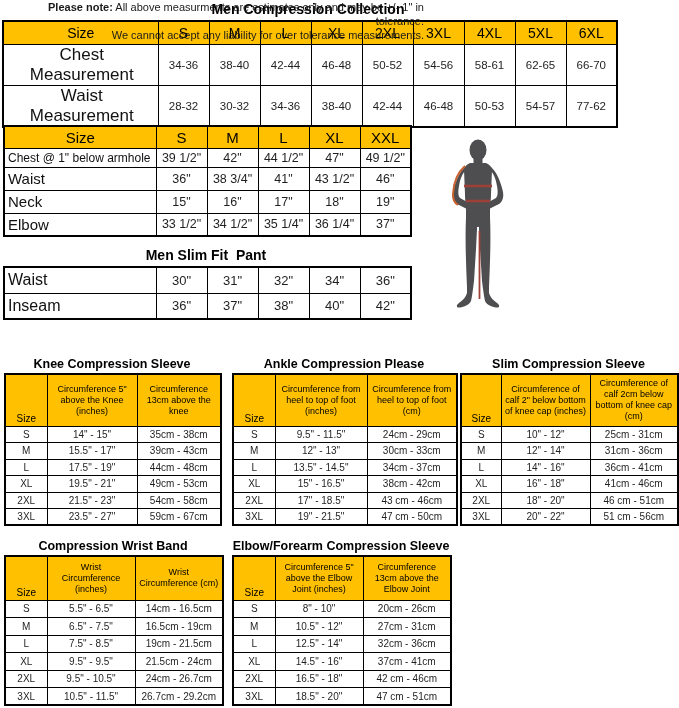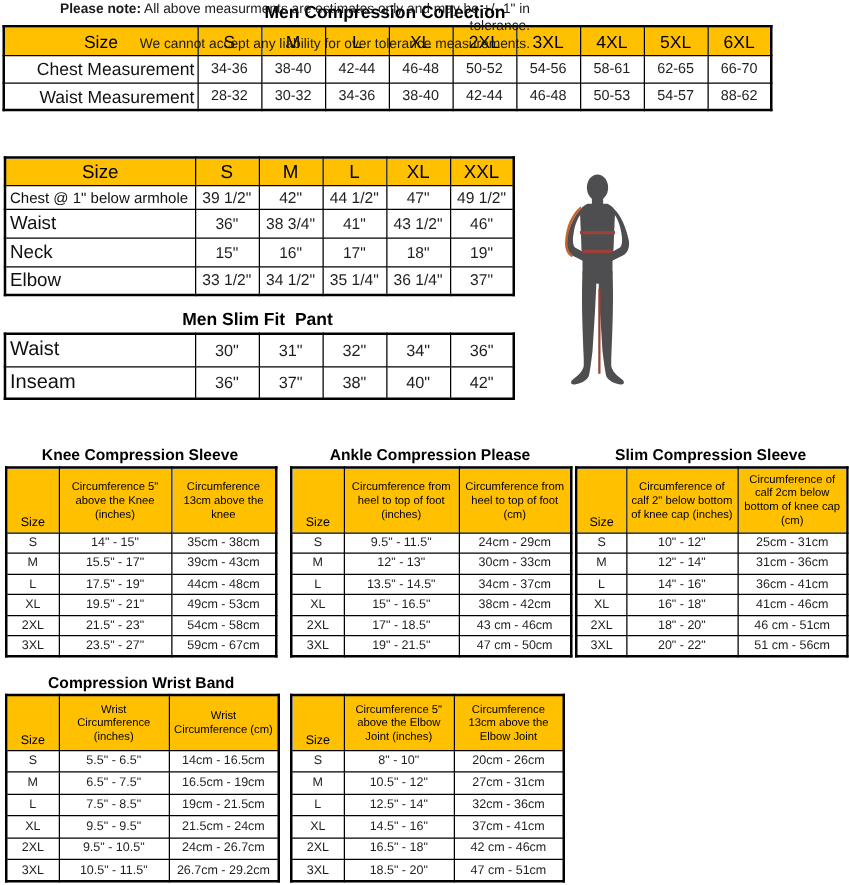--- a/index.html
+++ b/index.html
@@ -19,21 +19,21 @@
   .small-title{font-size:12.5px}
 
   table.tbl{position:absolute;border-collapse:collapse;table-layout:fixed;background:#fff;border:2px solid #000}
   .tbl th,.tbl td{border:1px solid #000;text-align:center;vertical-align:middle;padding:0 2px;overflow:hidden}
   .tbl thead th{background:var(--yellow);font-weight:normal}
   .tbl td{color:var(--val)}
 
   
   .t1 thead th{font-size:14px;height:23px}
   .t1 td{font-size:11.5px;height:22px}
-  .t1 td:first-child{text-align:right;font-size:14px;padding-left:4px;color:#111}
+  .t1 td:first-child{text-align:center;font-size:17px;padding-left:4px;color:#111}
 
   
   .t2 thead th{font-size:15px;height:22px}
   .t2 td{font-size:12.5px;height:23px}
   .t2 td:first-child{text-align:left;padding-left:3px;color:#111}
   .t2 tbody tr:first-child td{height:19px}
   .t2 tbody tr:first-child td:first-child{font-size:12px}
   .t2 tbody tr:not(:first-child) td:first-child{font-size:15px}
 
   
@@ -97,21 +97,21 @@
         <tr>
           <td>Waist Measurement</td>
           <td>28-32</td>
           <td>30-32</td>
           <td>34-36</td>
           <td>38-40</td>
           <td>42-44</td>
           <td>46-48</td>
           <td>50-53</td>
           <td>54-57</td>
-          <td>88-62</td>
+          <td>77-62</td>
         </tr>
       </tbody>
     </table>
 
   <table class="tbl t2" style="left:3px;top:125px;width:407px">
     <colgroup>
         <col style="width:152px">
         <col span="5" style="width:51px">
       </colgroup>
   <thead>
@@ -392,20 +392,21 @@
           <td>24cm - 26.7cm</td>
         </tr>
         <tr>
           <td>3XL</td>
           <td>10.5" - 11.5"</td>
           <td>26.7cm - 29.2cm</td>
         </tr>
       </tbody>
     </table>
 
+  <div class="sec-title small-title" style="left:232px;top:539px;width:218px">Elbow/Forearm Compression Sleeve</div>
   <table class="tbl small row2" style="left:232px;top:555px;width:218px">
     <colgroup>
         <col style="width:42px">
         <col style="width:88px">
         <col style="width:88px">
       </colgroup>
   <thead>
         <tr>
           <th>Size</th>
           <th>Circumference 5" above the Elbow Joint (inches)</th>

